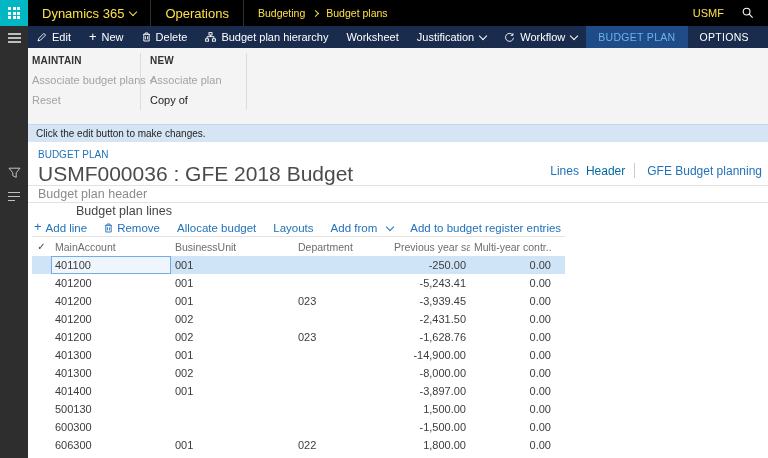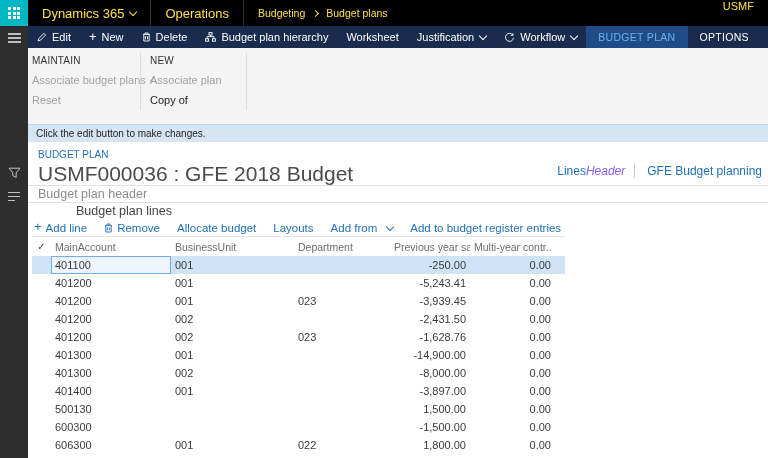--- a/index.html
+++ b/index.html
@@ -9,21 +9,21 @@
 
   
   .topbar{height:26px;background:#000;display:flex;align-items:stretch;color:#fde047;flex:0 0 auto;}
   .waffle{width:28px;background:#00b7c3;display:flex;align-items:center;justify-content:center;cursor:pointer;}
   .waffle-grid{display:grid;grid-template-columns:repeat(3,3px);grid-gap:1.5px;}
   .waffle-grid span{width:3px;height:3px;background:#fff;}
   .tb-item{display:flex;align-items:center;padding:0 14px;font-size:13px;white-space:nowrap;cursor:pointer;}
   .tb-sep{width:1px;background:#2f2f2f;}
   .crumb{display:flex;align-items:center;font-size:10.5px;gap:8px;padding:0 14px;}
   .crumb .c-item{cursor:pointer;}
-  .tb-right{margin-left:auto;display:flex;align-items:center;gap:18px;padding-right:14px;flex-direction:column;}
+  .tb-right{margin-left:auto;display:flex;align-items:center;gap:18px;padding-right:14px;}
   .company{font-size:11px;cursor:pointer;}
   .chev{display:inline-block;width:5px;height:5px;border-right:1.2px solid currentColor;border-bottom:1.2px solid currentColor;
         transform:rotate(45deg);margin-left:6px;position:relative;top:-1px;}
   .chev-r{display:inline-block;width:4px;height:4px;border-right:1.1px solid currentColor;border-top:1.1px solid currentColor;
         transform:rotate(45deg);}
 
   
   .below{flex:1;display:flex;min-height:0;}
   .sidebar{width:28px;flex:0 0 28px;background:#2e2e2e;display:flex;flex-direction:column;align-items:center;}
   .burger{margin-top:7px;display:flex;flex-direction:column;gap:2.6px;cursor:pointer;}
@@ -42,38 +42,38 @@
   .cmd-tab{display:flex;align-items:center;padding:0 12px;font-size:10.5px;letter-spacing:.3px;cursor:pointer;white-space:nowrap;}
   .cmd-tab.active{background:#1f4c86;color:#6cb1f1;}
   .cmd-search{display:flex;align-items:center;padding:0 14px;cursor:pointer;}
   .icon-svg{display:block;}
 
   
   .ribbon{height:76px;flex:0 0 76px;background:#f4f4f4;display:flex;align-items:stretch;padding-left:2px;box-sizing:border-box;}
   .rgroup{display:flex;flex-direction:column;padding-top:7px;}
   .rgroup.g1{padding-left:2px;width:108px;}
   .rgroup.g2{padding-left:9px;width:96px;}
-  .rtitle{font-size:10px;font-weight:normal;color:#333;letter-spacing:.2px;}
+  .rtitle{font-size:10px;font-weight:bold;color:#333;letter-spacing:.2px;}
   .ritem{font-size:11px;margin-top:8px;white-space:nowrap;cursor:pointer;display:flex;align-items:center;}
   .ritem.disabled{color:#a3a3a3;cursor:default;}
   .ritem.enabled{color:#1d1d1d;}
   .rsep{width:1px;background:#dcdcdc;margin:5px 0 14px 0;}
 
   
   .msgbar{height:18px;flex:0 0 18px;background:#d6e5f4;border-top:1px solid #c4d8eb;box-sizing:border-box;
           display:flex;align-items:center;padding-left:8px;font-size:10px;color:#1e1e1e;}
 
   
   .content{flex:1;background:#fff;position:relative;min-height:0;}
   .title-block{padding:7px 0 0 10px;height:36px;}
   .caption{font-size:10px;color:#2272b9;}
   .page-title{font-size:21px;color:#4b4b4b;margin-top:2px;font-weight:400;}
   .view-links{position:absolute;top:21px;right:6px;display:flex;align-items:center;font-size:12px;}
   .vlink{color:#2272b9;cursor:pointer;}
-  .vplain{color:#8b5cf6;cursor:pointer;font-style:italic;}
+  .vplain{color:#0369a1;cursor:pointer;margin-left:7px;}
   .vl-sep{width:1px;height:15px;background:#ccc;margin:0 12px 0 9px;}
 
   .section{border-top:1px solid #e2e2e2;height:16px;display:flex;align-items:center;padding-left:10px;
            font-size:12.5px;cursor:pointer;}
   .section.collapsed{color:#8b8b8b;}
   .section.expanded{color:#454545;padding-left:48px;}
 
   .gtoolbar{height:17px;display:flex;align-items:center;gap:17px;padding-left:6px;font-size:11.5px;color:#2272b9;}
   .gt-item{display:flex;align-items:center;gap:4px;cursor:pointer;white-space:nowrap;}
   .plus-glyph{font-size:13px;line-height:1;position:relative;top:-1px;}

